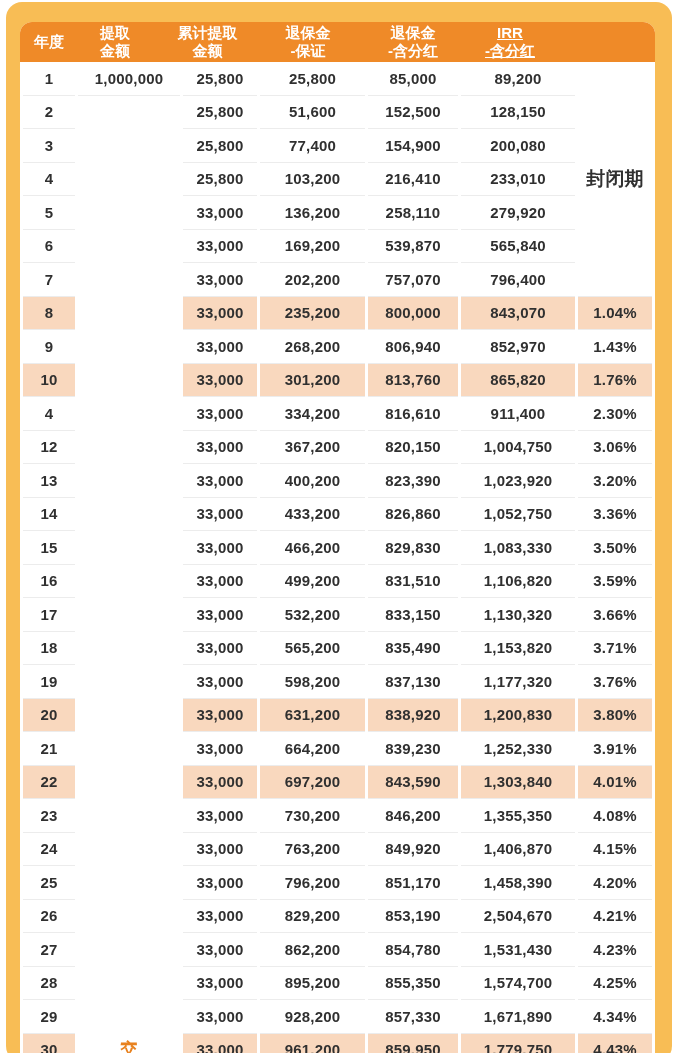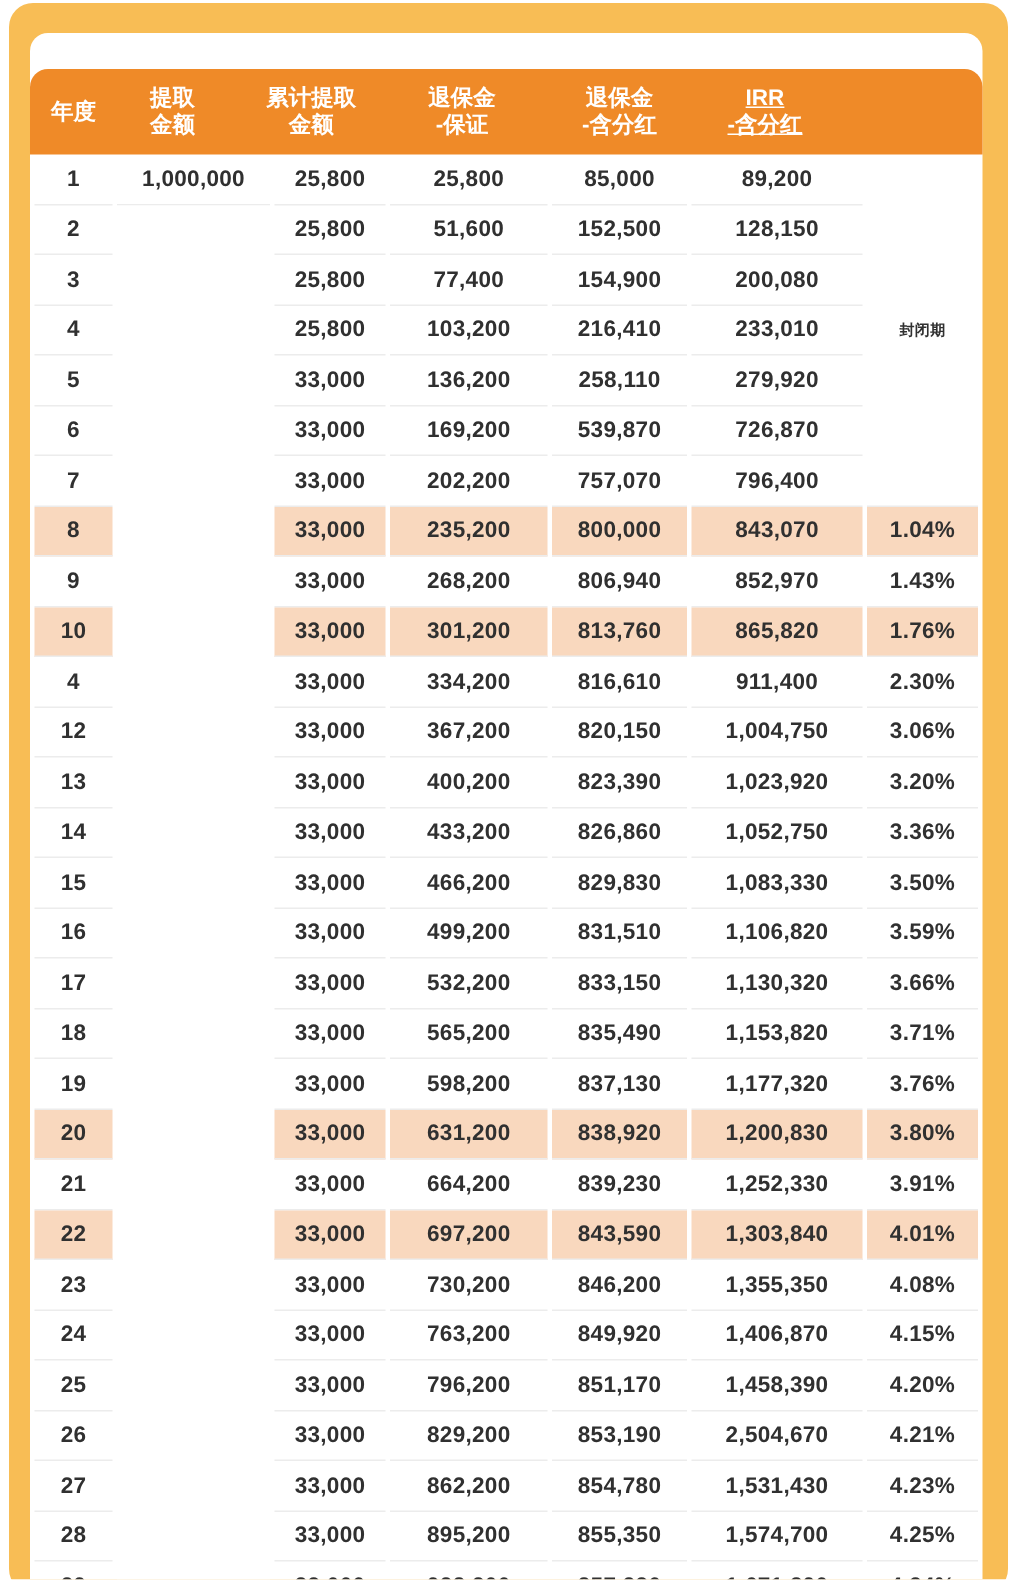--- a/index.html
+++ b/index.html
@@ -10,24 +10,23 @@
   }
   .frame {
     position:absolute; left:6px; top:2px; width:666px; height:1060px;
     background:var(--frame-yellow); border-radius:16px;
   }
   .card {
     position:absolute; left:14px; top:20px; width:635px; height:1040px;
     background:var(--card-white); border-radius:12px 12px 0 0;
   }
   .thead {
-    display:flex; gap:3px; padding:16px 3px; height:57px;
+    display:flex; gap:3px; padding:16px 3px; height:40px;
     background:var(--header-orange); border-radius:12px 12px 0 0;
     box-sizing:border-box;
-    margin-top:24px;
   }
   .th {
     flex:0 0 auto; display:flex; align-items:center; justify-content:center;
     text-align:center; color:var(--header-text); font-weight:bold;
     font-size:15px; line-height:1.18; white-space:pre-line;
   }
   .c0 { width:52px; } .c1 { width:102px; } .c2 { width:74px; }
   .c3 { width:105px; } .c4 { width:90px; } .c5 { width:114px; } .c6 { width:74px;text-decoration:underline; }
   table.tbl {
     width:635px; table-layout:fixed;
@@ -35,21 +34,21 @@
   }
   .tbl td {
     height:32.5px; padding:0; text-align:center; vertical-align:middle;
     font-size:15px; font-weight:bold; color:var(--body-text);
     border-bottom:1px solid var(--row-line);
     letter-spacing:0.2px;
   }
   .tbl tr:last-child td { border-bottom:none; }
   .tbl tr.hl td { background:var(--highlight-peach); }
   td.premium-merged { vertical-align:bottom; border-bottom:none; background:#ffffff; }
-  td.closed-cell { font-size:10px; }
+  td.closed-cell { font-size:19px; }
   .vnote {
     writing-mode:vertical-rl; text-orientation:upright;
     letter-spacing:9px; font-size:17px; font-weight:bold;
     color:var(--note-orange); margin:0 auto 4px auto; line-height:1;
   }
 </style>
 </head>
 <body>
 
 <div class="page">
@@ -117,21 +116,21 @@
               <td>33,000</td>
               <td>136,200</td>
               <td>258,110</td>
               <td>279,920</td>
             </tr>
             <tr>
               <td>6</td>
               <td>33,000</td>
               <td>169,200</td>
               <td>539,870</td>
-              <td>726,870</td>
+              <td>565,840</td>
             </tr>
             <tr>
               <td>7</td>
               <td>33,000</td>
               <td>202,200</td>
               <td>757,070</td>
               <td>796,400</td>
             </tr>
             <tr class="hl">
               <td>8</td>

